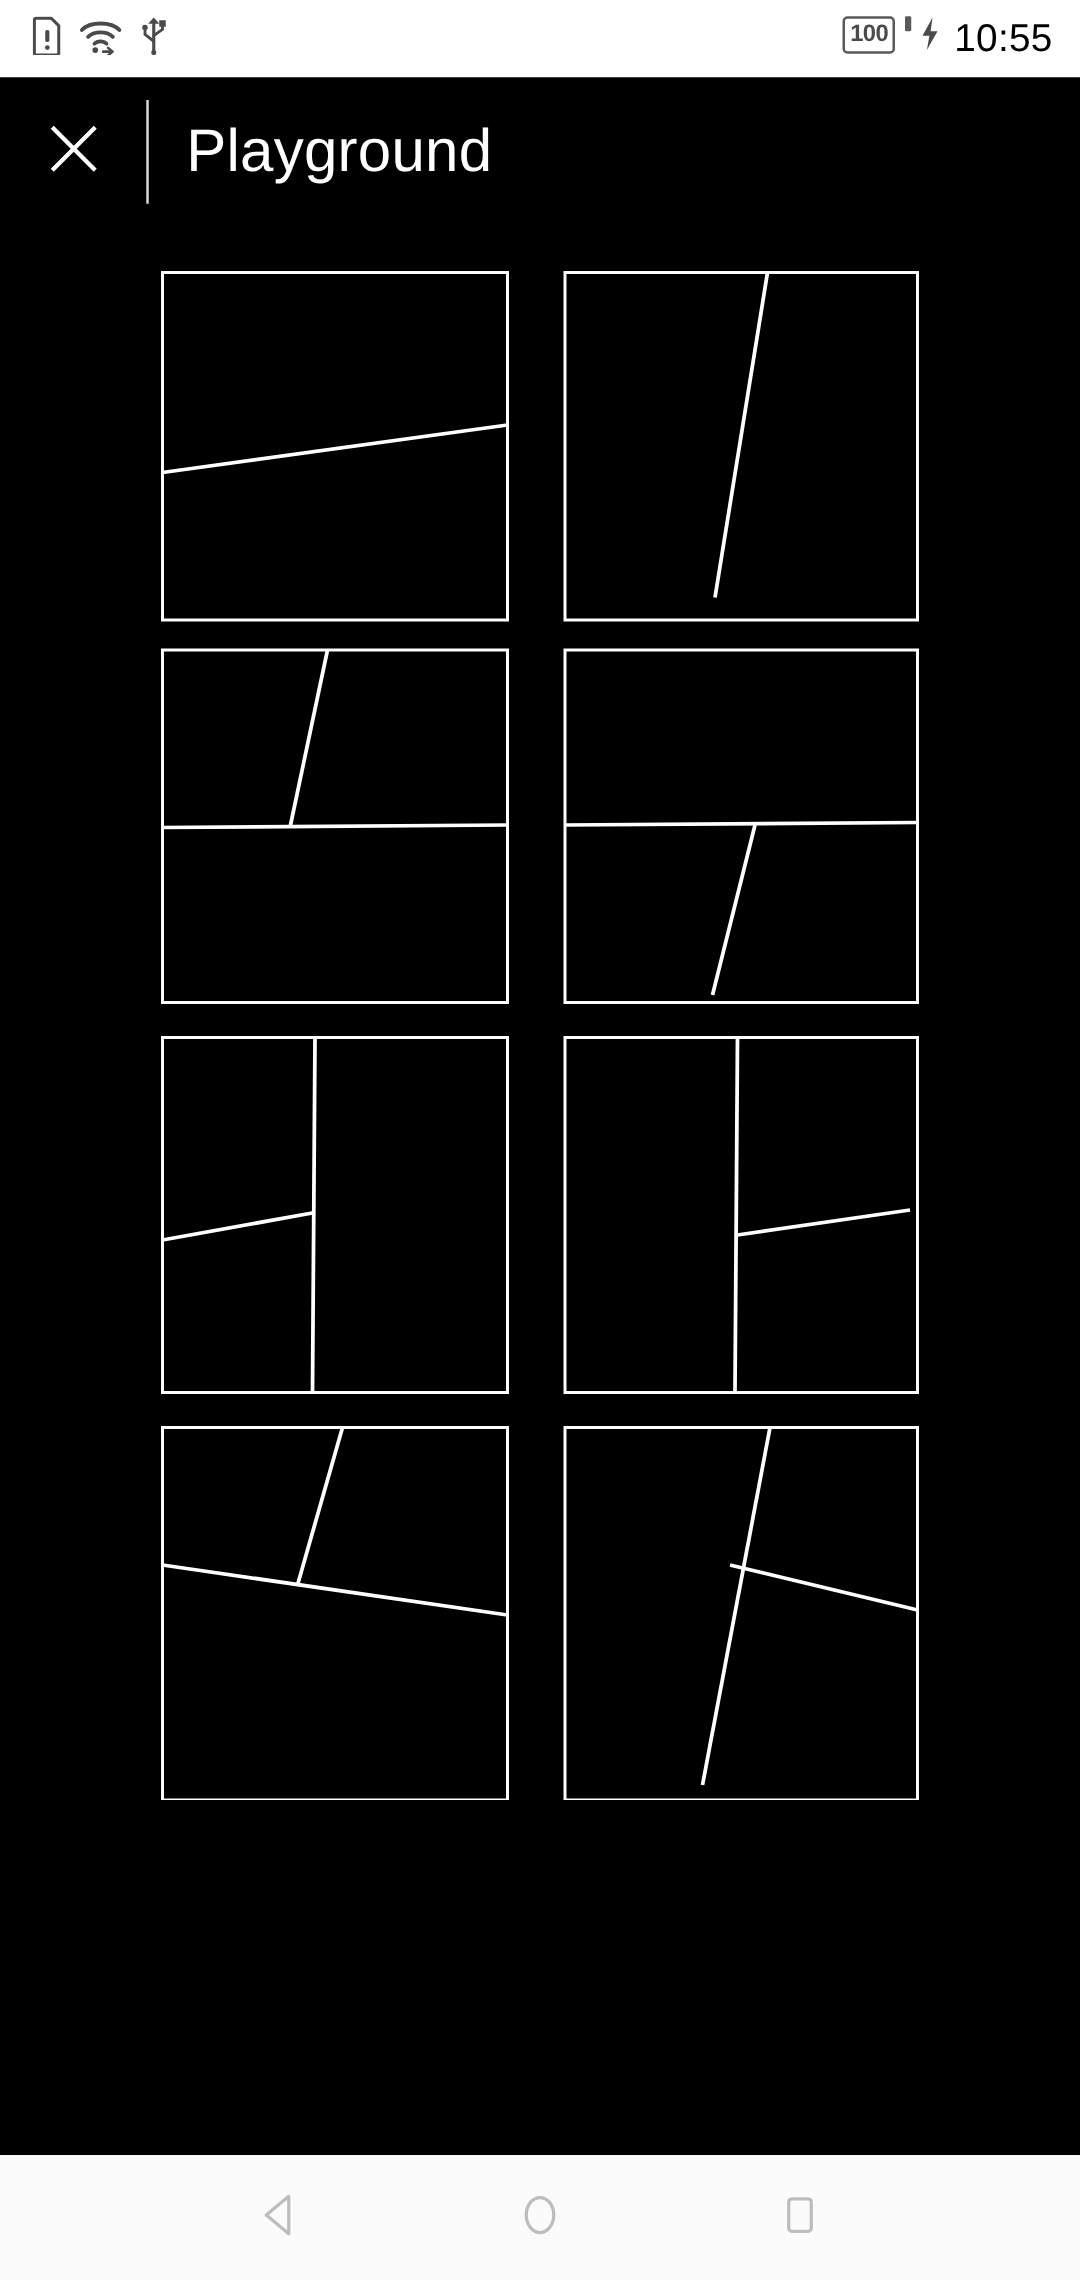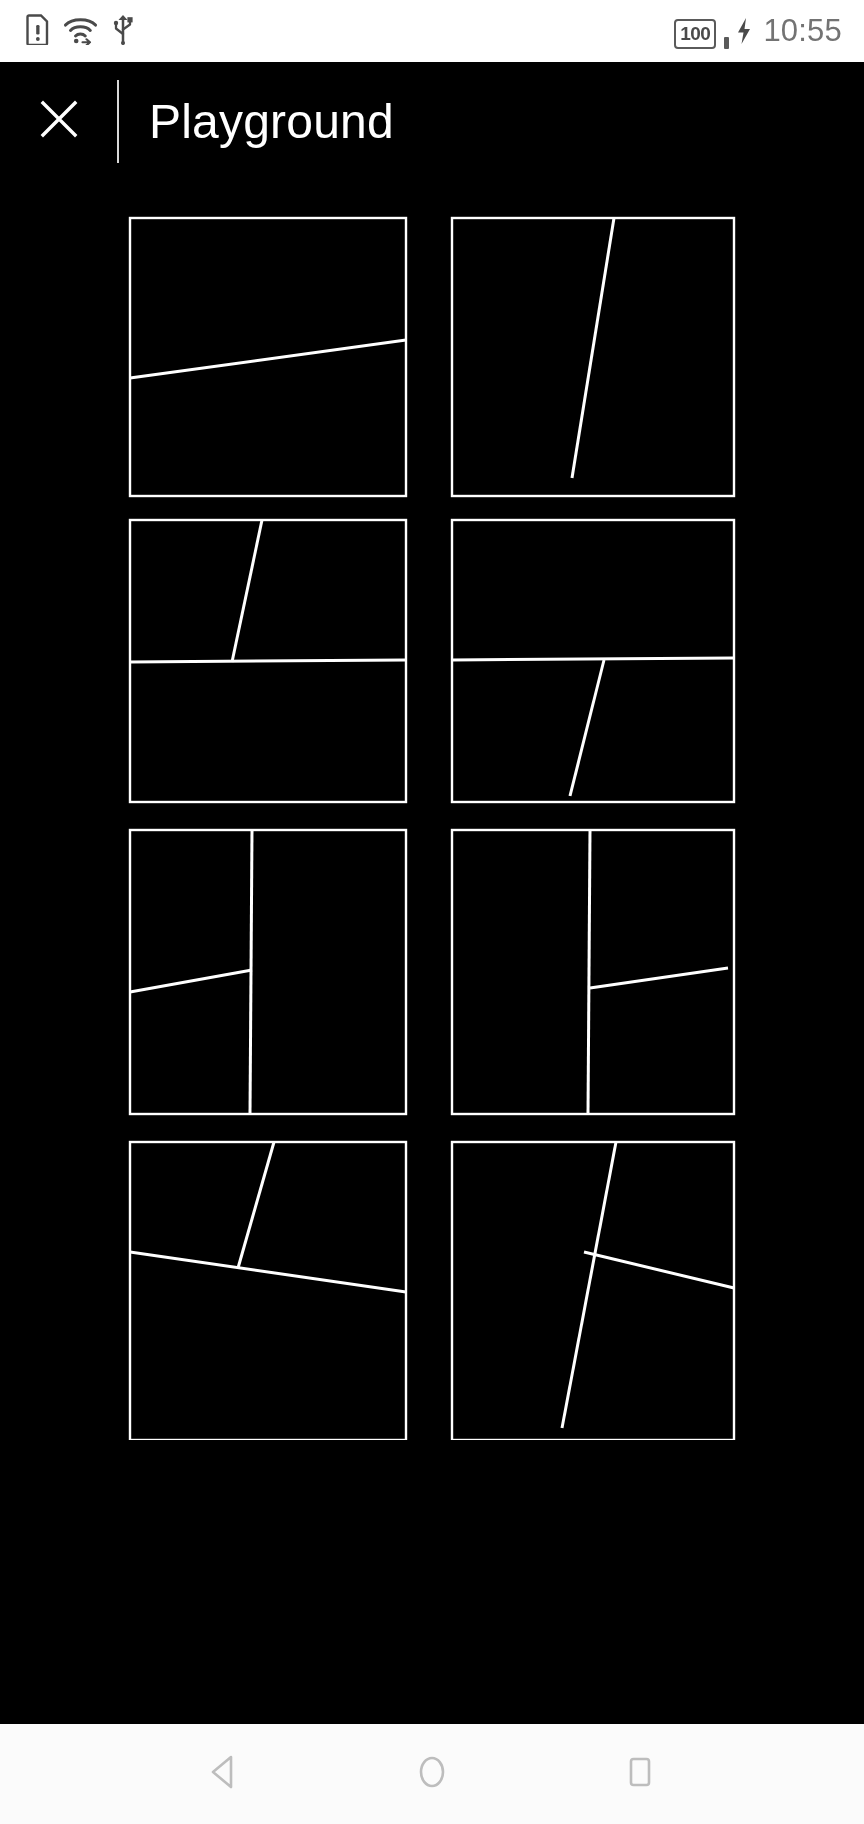--- a/index.html
+++ b/index.html
@@ -11,23 +11,23 @@
   }
   #app { position:relative; width:864px; height:1824px; background:#000; overflow:hidden; }
 
   
   .statusbar{
     position:absolute; top:0; left:0; width:864px; height:62px;
     background:#ffffff; display:flex; align-items:center;
     justify-content:space-between; padding:0 22px 0 26px;
   }
   .status-left{ display:flex; align-items:center; gap:13px; }
-  .status-right{ display:flex; align-items:flex-end; gap:6px; }
+  .status-right{ display:flex; align-items:flex-start; gap:6px; }
   .status-right .clock{
-    font-size:31px; color:#737373; letter-spacing:0.2px;
+    font-size:31px; color:#000000; letter-spacing:0.2px;
     font-family:"Liberation Sans", sans-serif; margin-left:4px;
   }
   .battpct{
     border:2.5px solid #5a5a5a; border-radius:4px;
     font-size:19px; line-height:1; color:#4a4a4a;
     padding:3px 4px 4px 4px; font-weight:700; letter-spacing:-0.5px;
   }
   .battnub{ width:5px; height:12px; background:#5a5a5a; border-radius:1px; margin-left:2px;}
 
   

